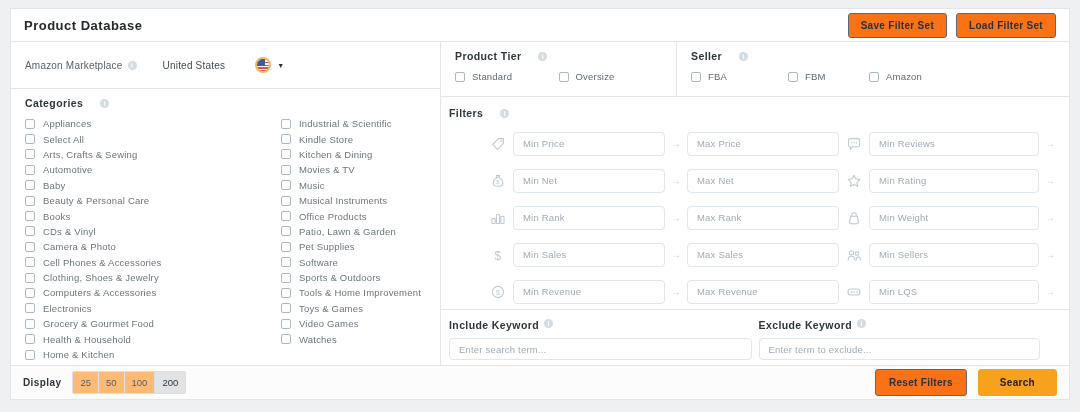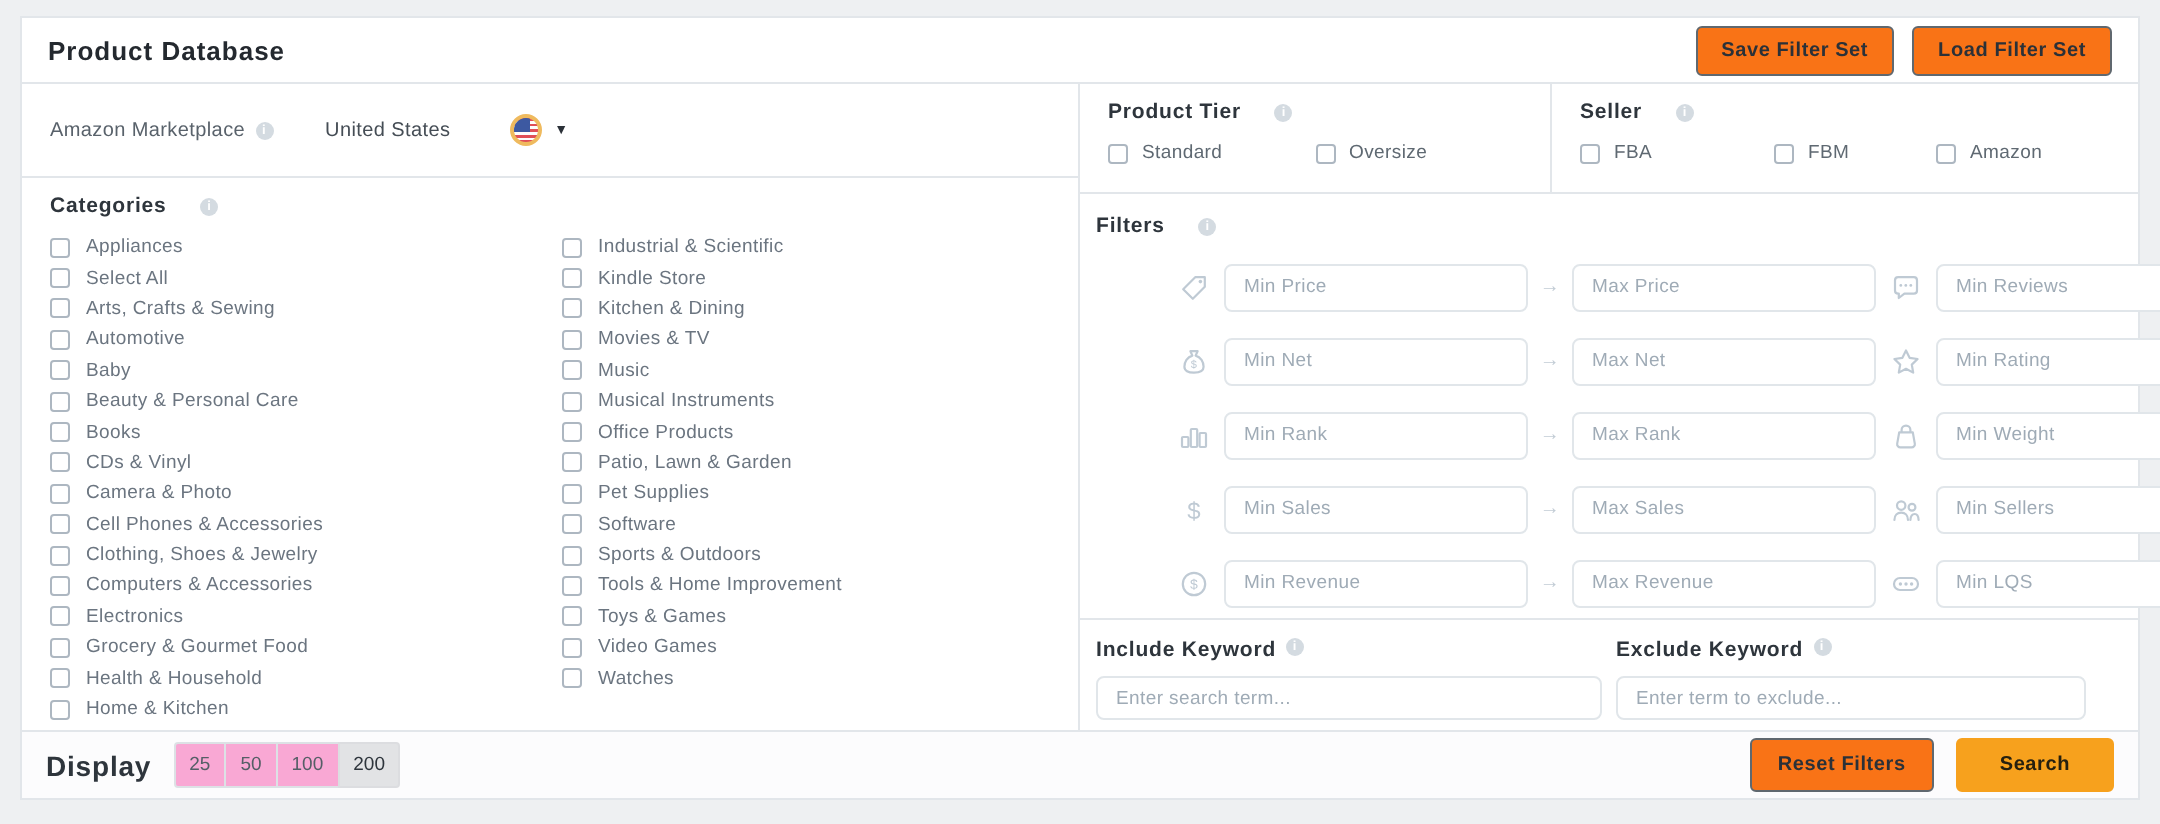--- a/index.html
+++ b/index.html
@@ -19,21 +19,21 @@
   
   .panel-header{ height:33px; flex:none; border-bottom:1px solid #e2e6ea;
     display:flex; align-items:center; justify-content:space-between; padding:0 13px; }
   .title{ font-size:13px; font-weight:700; color:#24292f; letter-spacing:.5px; }
   .hdr-actions{ display:flex; gap:9px; }
   .btn-outline{ border:1px solid #60686f; background:#f97316; border-radius:3px;
     font-size:10px; font-weight:700; color:#2b3138; padding:6px 12px;
     font-family:inherit; letter-spacing:.3px; cursor:pointer; }
   
   .panel-main{ flex:1; display:flex; min-height:0; }
-  .left-col{ width:529px; flex:none; border-right:1px solid #e2e6ea; display:flex; flex-direction:column; }
+  .left-col{ width:430px; flex:none; border-right:1px solid #e2e6ea; display:flex; flex-direction:column; }
   .marketplace-row{ height:47px; flex:none; border-bottom:1px solid #e2e6ea;
     display:flex; align-items:center; padding:0 14px; }
   .mk-label{ font-size:10px; color:#59626b; display:flex; align-items:center; gap:5px; }
   .mk-value{ margin-left:26px; font-size:10px; color:#454d55; }
   .flag-dd{ margin-left:30px; display:flex; align-items:center; gap:6px; cursor:pointer; }
   .flag{ width:16px; height:16px; border-radius:50%; border:2px solid #efba5e;
     overflow:hidden; position:relative;
     background:repeating-linear-gradient(180deg,#e04f57 0 1.4px,#fdfdfd 1.4px 2.8px); }
   .canton{ position:absolute; left:0; top:0; width:8px; height:7px; background:#3d59a1; }
   .caret{ font-size:7px; color:#2b3138; }
@@ -73,24 +73,24 @@
   .keywords{ flex:1; display:grid; grid-template-columns:1fr 1fr; column-gap:7px; padding:9px 8px 0 8px; }
   .kw-label{ font-size:10.5px; font-weight:700; color:#2e353c; letter-spacing:.4px;
     display:flex; align-items:flex-start; gap:5px; }
   .kw-input{ width:100%; height:22px; border:1px solid #e1e6ea; border-radius:4px;
     padding:0 9px; font-size:9.5px; color:#333; background:#fff; margin-top:7px; }
   .kw-exclude .kw-input{ width:93%; }
   
   .panel-footer{ height:34px; flex:none; border-top:1px solid #e2e6ea; background:#fcfcfd;
     display:flex; align-items:center; justify-content:space-between; padding:0 12px; }
   .display-group{ display:flex; align-items:center; gap:11px; }
-  .display-label{ font-size:14px; font-weight:700; color:#2e353c; letter-spacing:.4px; }
+  .display-label{ font-size:10px; font-weight:700; color:#2e353c; letter-spacing:.4px; }
   .seg{ display:flex; }
   .seg-btn{ min-width:24px; padding:5px 7px; text-align:center; font-size:9.5px; color:#555e66;
-    background:#f9a8d4; border:1px solid #dde1e5; margin-left:-1px; font-family:inherit; cursor:pointer; }
+    background:#fdba74; border:1px solid #dde1e5; margin-left:-1px; font-family:inherit; cursor:pointer; }
   .seg-btn:first-child{ border-radius:2px 0 0 2px; margin-left:0; }
   .seg-btn:last-child{ border-radius:0 2px 2px 0; }
   .seg-btn.active{ background:#e2e3e5; border-color:#dcdde0; color:#2e353c; position:relative; z-index:1; }
   .footer-actions{ display:flex; gap:11px; }
   .reset-btn{ padding:1px 13px; }
   .search-btn{ background:#f7a11d; border:1px solid #f7a11d; border-radius:3px;
     font-size:10px; font-weight:700; color:#26200f; padding:7px 21px;
     font-family:inherit; letter-spacing:.3px; cursor:pointer; }
 </style>
 </head>

